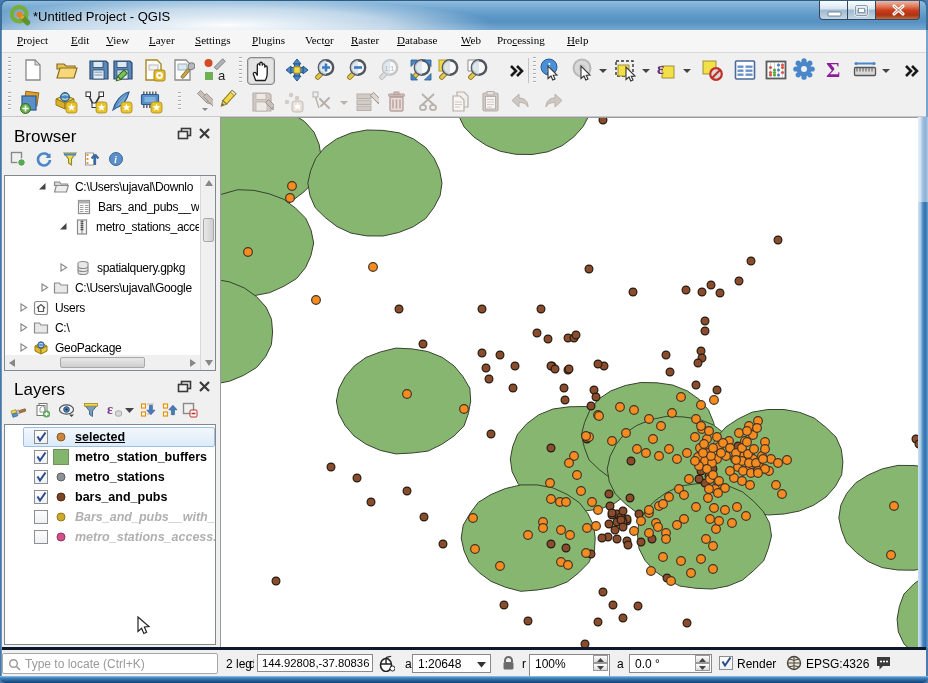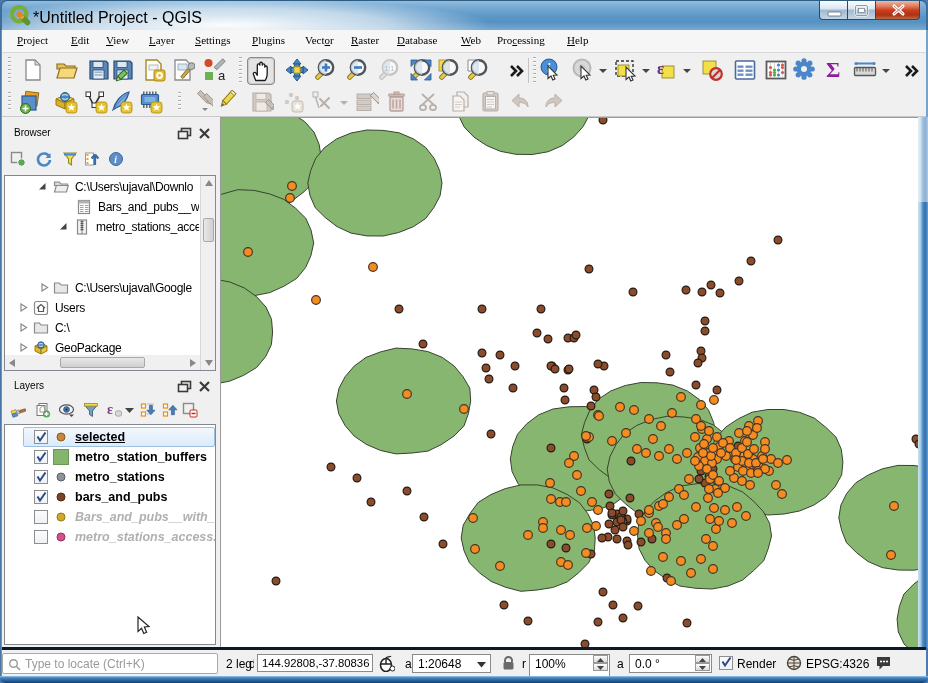--- a/index.html
+++ b/index.html
@@ -4,37 +4,37 @@
 html,body { width:928px; height:683px; overflow:hidden; }
 body { font-family:"Liberation Sans", sans-serif; background:#4a7ab0; }
 .abs { position:absolute; }
 #win { position:absolute; left:0; top:0; width:928px; height:683px; }
 #title { position:absolute; left:0; top:0; width:928px; height:30px;
   background: linear-gradient(180deg,#93bede 0%,#83b2d8 12%,#6ba2cd 35%,#5b96c6 55%,#5591c2 72%,#6ba0cb 90%,#79aad1 100%);
   border-top:1px solid #2e5d84; border-left:2px solid #3e6f9b; border-right:2px solid #3e6f9b;
   border-radius:7px 7px 0 0; }
 #title .sheen { position:absolute; left:0px; top:0; width:680px; height:30px;
   background: radial-gradient(ellipse 340px 34px at 225px 24px, rgba(255,255,255,.98) 0%, rgba(255,255,255,.6) 48%, rgba(255,255,255,0) 78%); }
-#ttext { position:absolute; left:31px; top:8px; font-size:16px; color:#000; white-space:nowrap; }
+#ttext { position:absolute; left:31px; top:8px; font-size:13px; color:#000; white-space:nowrap; }
 #wbtns { position:absolute; right:6px; top:0px; height:20px; display:flex; }
 .wb { height:19px; border:1px solid #37475a; border-top:none; position:relative;
   background:linear-gradient(180deg,#fdfeff 0%,#d6e5f3 45%,#9fb9ce 50%,#c3d6e6 100%); }
 .wb.min { width:29px; border-radius:0 0 0 4px; }
 .wb.max { width:27px; border-left:none; border-right:none;}
 .wb.cls { width:45px; border-radius:0 0 4px 0;
   background:linear-gradient(180deg,#f0b8a8 0%,#dd7a5a 30%,#cc3d1c 52%,#ab3316 78%,#c06a40 100%); }
 #menus { position:absolute; left:2px; top:30px; width:924px; height:23px; background:#f6f6f6; border-bottom:1px solid #d8d8d8; }
 #menus span { position:absolute; top:4px; font-size:11px; color:#000;font-family:Liberation Serif, serif; }
 #menus u { text-decoration:underline; }
 #tb1 { position:absolute; left:2px; top:53px; width:924px; height:35px; background:#f0f0f0; }
 #tb2 { position:absolute; left:2px; top:88px; width:924px; height:29px; background:#f0f0f0; border-bottom:1px solid #c8c8c8;}
 .grip { position:absolute; width:3px; top:4px; bottom:4px;
   background-image:repeating-linear-gradient(180deg,#ababab 0 1px, #fdfdfd 1px 2px, transparent 2px 4px); }
 #dock { position:absolute; left:2px; top:117px; width:218px; height:531px; background:#f0f0f0; font-size:12px; }
-.ptitle { font-size:10px; color:#000; position:absolute; left:12px; }
+.ptitle { font-size:17px; color:#000; position:absolute; left:12px; }
 .treebox { position:absolute; background:#fff; border:1px solid #828790; }
 .trow { position:absolute; height:20px; color:#000; white-space:nowrap; letter-spacing:-0.3px; }
 .trow span.lbl { position:absolute; top:3px; }
 #map { position:absolute; left:220px; top:117px; width:698px; height:530px; background:#fff; border-left:1px solid #9a9a9a; border-top:1px solid #9a9a9a; border-bottom:1px solid #b0b0b0;}
 #rborder { position:absolute; right:0; top:117px; width:10px; height:531px;
   background:linear-gradient(90deg,#cfe3f2 0%,#a9cce6 25%,#4a86c0 50%,#3572b2 75%,#6ba0d0 100%); }
 #lborder { position:absolute; left:0; top:30px; width:2px; height:646px; background:linear-gradient(90deg,#38689a,#74a5cf); }
 #rborder2 { position:absolute; right:0; top:30px; width:2px; height:87px; background:#74a5cf; }
 #status { position:absolute; left:2px; top:647px; width:924px; height:29px; background:#f0f0f0; border-top:3px solid #0f172a; font-size:12px; color:#000;}
 .sbox { position:absolute; background:#fff; border:1px solid #999; font-size:12px; color:#000; }
@@ -526,20 +526,31 @@
         <svg class="abs" style="left:69px;top:2px" width="16" height="16" viewBox="0 0 16 16">
           <rect x="3.5" y="1" width="9" height="14" fill="#f2f2f2" stroke="#8a8a8a" stroke-width="1.2"></rect>
           <path d="M8,1 v14" stroke="#8a8a8a" stroke-width="1"></path>
           <rect x="6.6" y="2" width="2.8" height="1.3" fill="#555"></rect>
           <rect x="6.6" y="4" width="2.8" height="1.3" fill="#555"></rect>
           <rect x="6.6" y="6" width="2.8" height="1.3" fill="#555"></rect>
           <rect x="6.6" y="8" width="2.8" height="1.3" fill="#555"></rect>
           <rect x="6.6" y="10" width="2.8" height="1.3" fill="#555"></rect>
         </svg>
         <span class="lbl" style="left:91px">metro_stations_acce</span>
+      </div>
+      <div class="trow" style="left:3px;top:141px;width:194px;overflow:hidden">
+        <svg class="abs" style="left:54px;top:5px" width="9" height="9" viewBox="0 0 9 9">
+          <path d="M2,1 L7.5,4.5 L2,8 Z" fill="none" stroke="#8a8a8a" stroke-width="1.2"></path>
+        </svg>
+        <svg class="abs" style="left:70px;top:2px" width="16" height="16" viewBox="0 0 16 16">
+          <ellipse cx="8" cy="3.5" rx="5" ry="2" fill="#e8e8e8" stroke="#8a8a8a" stroke-width="1.1"></ellipse>
+          <path d="M3,3.5 v9 c0,1.1 2.2,2 5,2 s5,-0.9 5,-2 v-9" fill="#e8e8e8" stroke="#8a8a8a" stroke-width="1.1"></path>
+          <path d="M3,6.5 c0,1.1 2.2,2 5,2 s5,-0.9 5,-2 M3,9.5 c0,1.1 2.2,2 5,2 s5,-0.9 5,-2" fill="none" stroke="#8a8a8a" stroke-width="1.1"></path>
+        </svg>
+        <span class="lbl" style="left:92px">spatialquery.gpkg</span>
       </div>
       <div class="trow" style="left:3px;top:161px;width:194px;overflow:hidden">
         <svg class="abs" style="left:35px;top:5px" width="9" height="9" viewBox="0 0 9 9">
           <path d="M2,1 L7.5,4.5 L2,8 Z" fill="none" stroke="#8a8a8a" stroke-width="1.2"></path>
         </svg>
         <svg class="abs" style="left:48px;top:2px" width="16" height="16" viewBox="0 0 16 16">
           <path d="M1.5,3 h5 l1.5,2 h6.5 v8 h-13 z" fill="#e8e8e8" stroke="#8a8a8a" stroke-width="1.2"></path>
         </svg>
         <span class="lbl" style="left:70px">C:\Users\ujaval\Google</span>
       </div>

